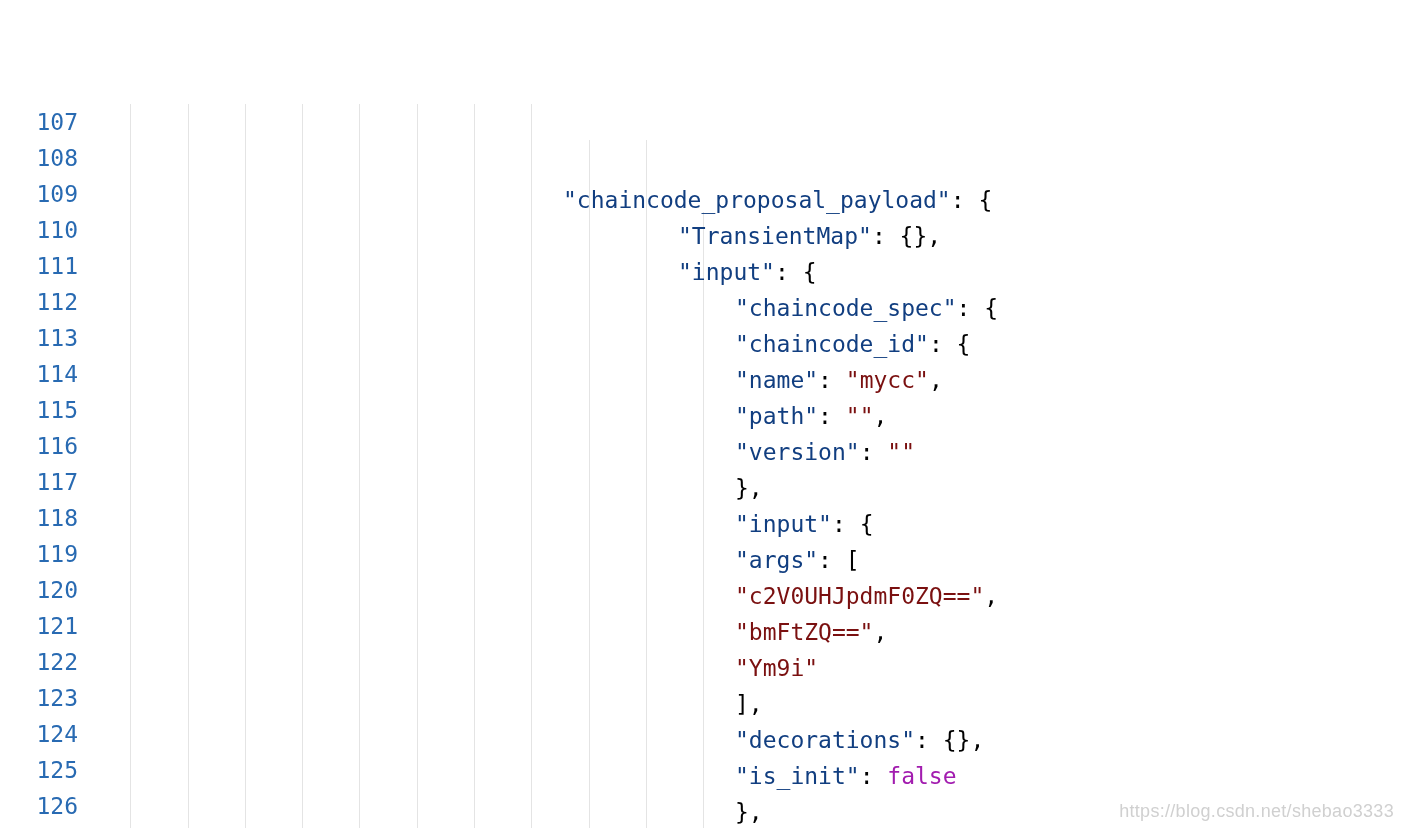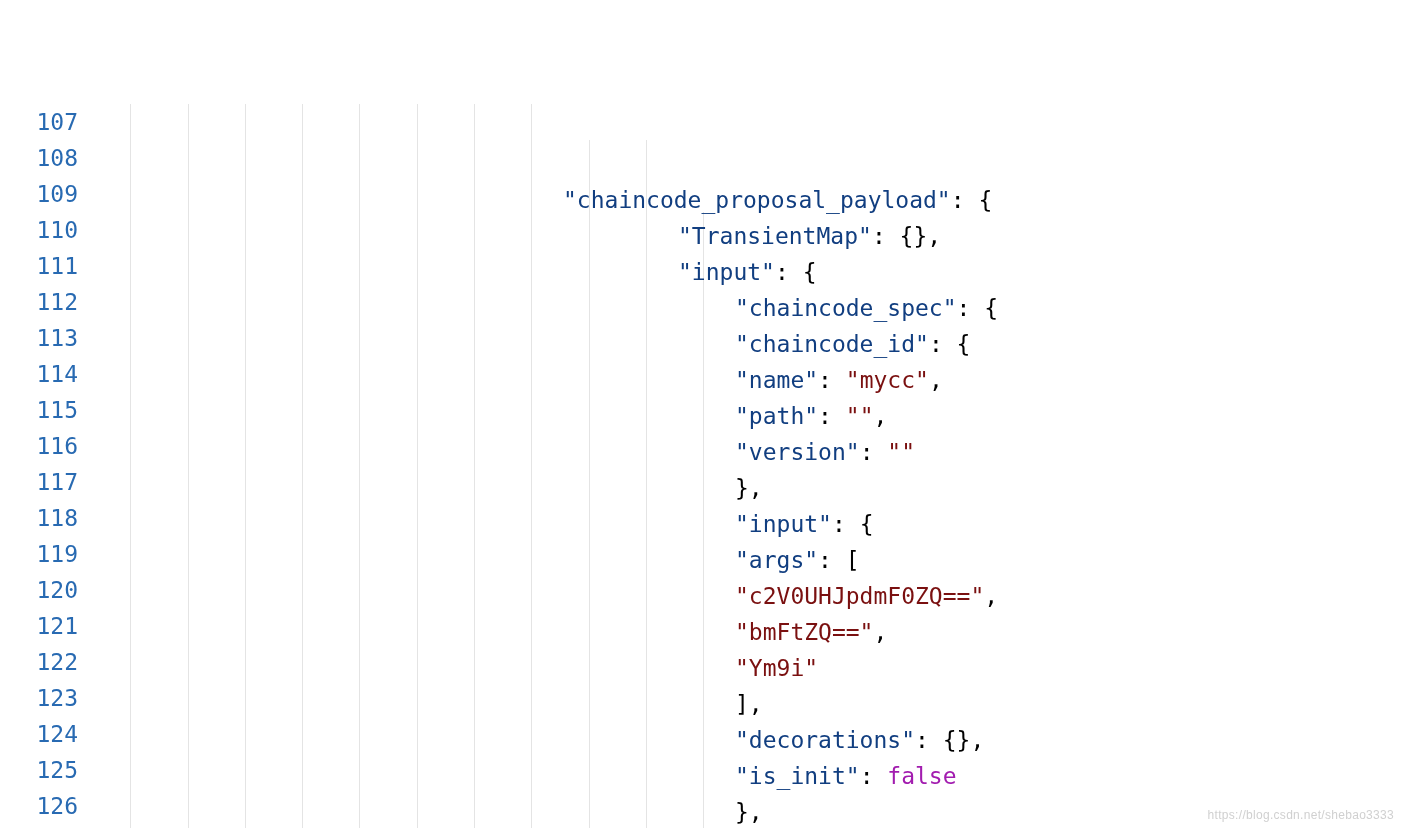--- a/index.html
+++ b/index.html
@@ -40,21 +40,21 @@
   }
   .tok-key { color:#113e80; }
   .tok-str { color:#7a1010; }
   .tok-punc { color:#000; }
   .tok-bool { color:#a21caf; }
   .code-inner { position:relative; }
   .code-inner .codeline { padding-left:44px; }
   .watermark {
     position:absolute; right:14px; bottom:6px;
     font-family: Arial, sans-serif;
-    font-size:12px; color:#d0d0d0; letter-spacing:0.3px;
+    font-size:18px; color:#d0d0d0; letter-spacing:0.3px;
   }
 </style>
 </head>
 <body>
 
 
 
 <div class="editor">
   <div class="gutter" id="gutter"><span class="ln">107</span><span class="ln">108</span><span class="ln">109</span><span class="ln">110</span><span class="ln">111</span><span class="ln">112</span><span class="ln">113</span><span class="ln">114</span><span class="ln">115</span><span class="ln">116</span><span class="ln">117</span><span class="ln">118</span><span class="ln">119</span><span class="ln">120</span><span class="ln">121</span><span class="ln">122</span><span class="ln">123</span><span class="ln">124</span><span class="ln">125</span><span class="ln">126</span><span class="ln">127</span></div>
   <div class="code">

